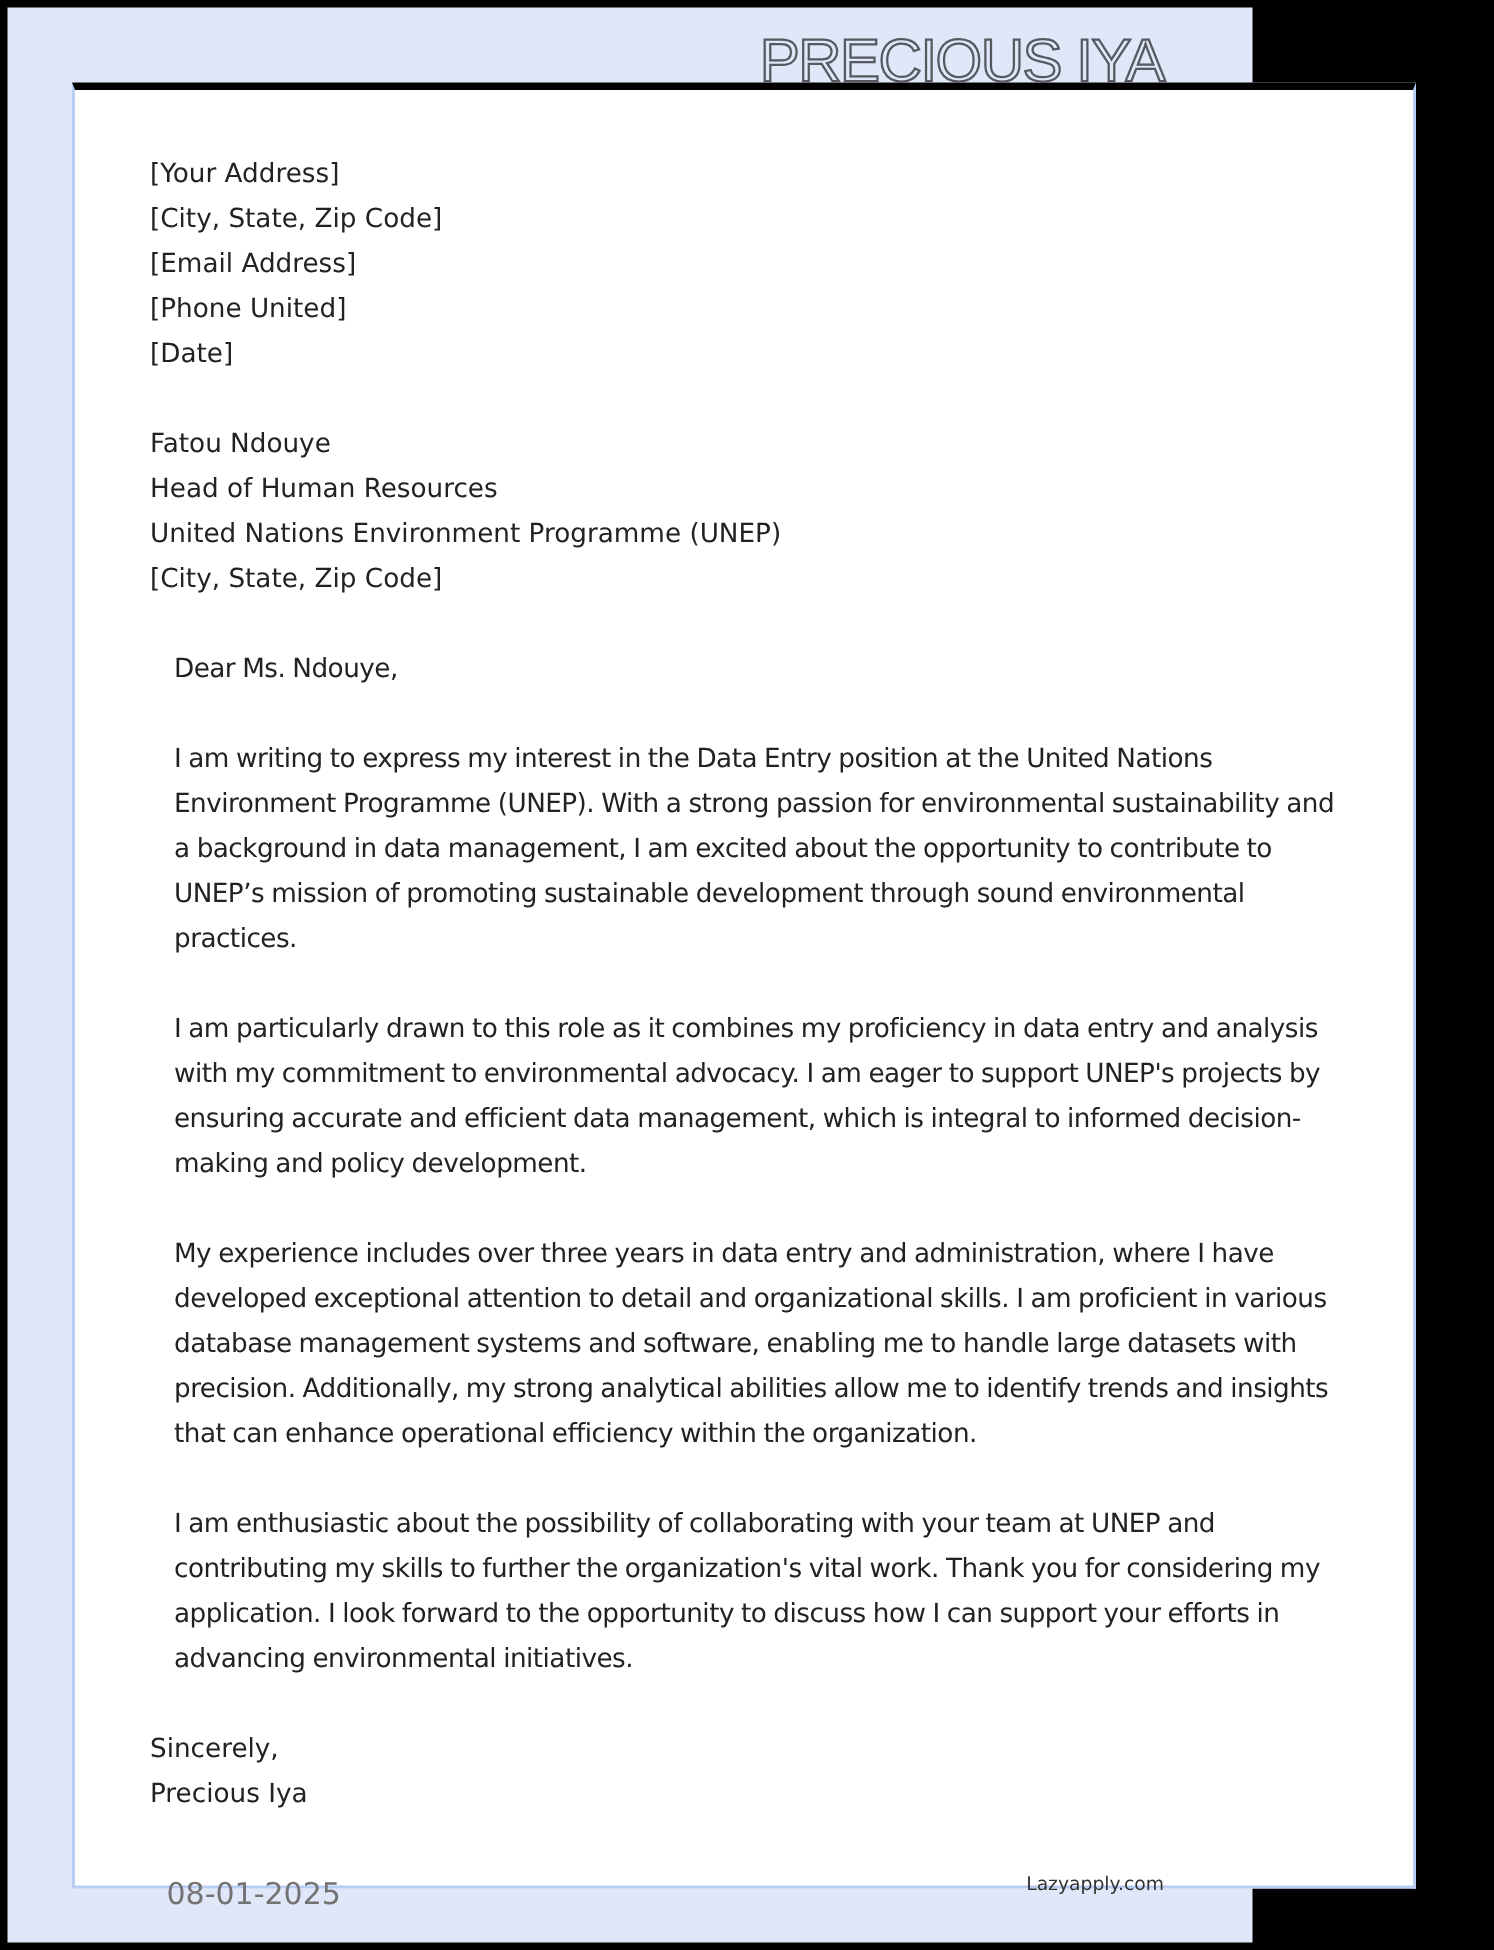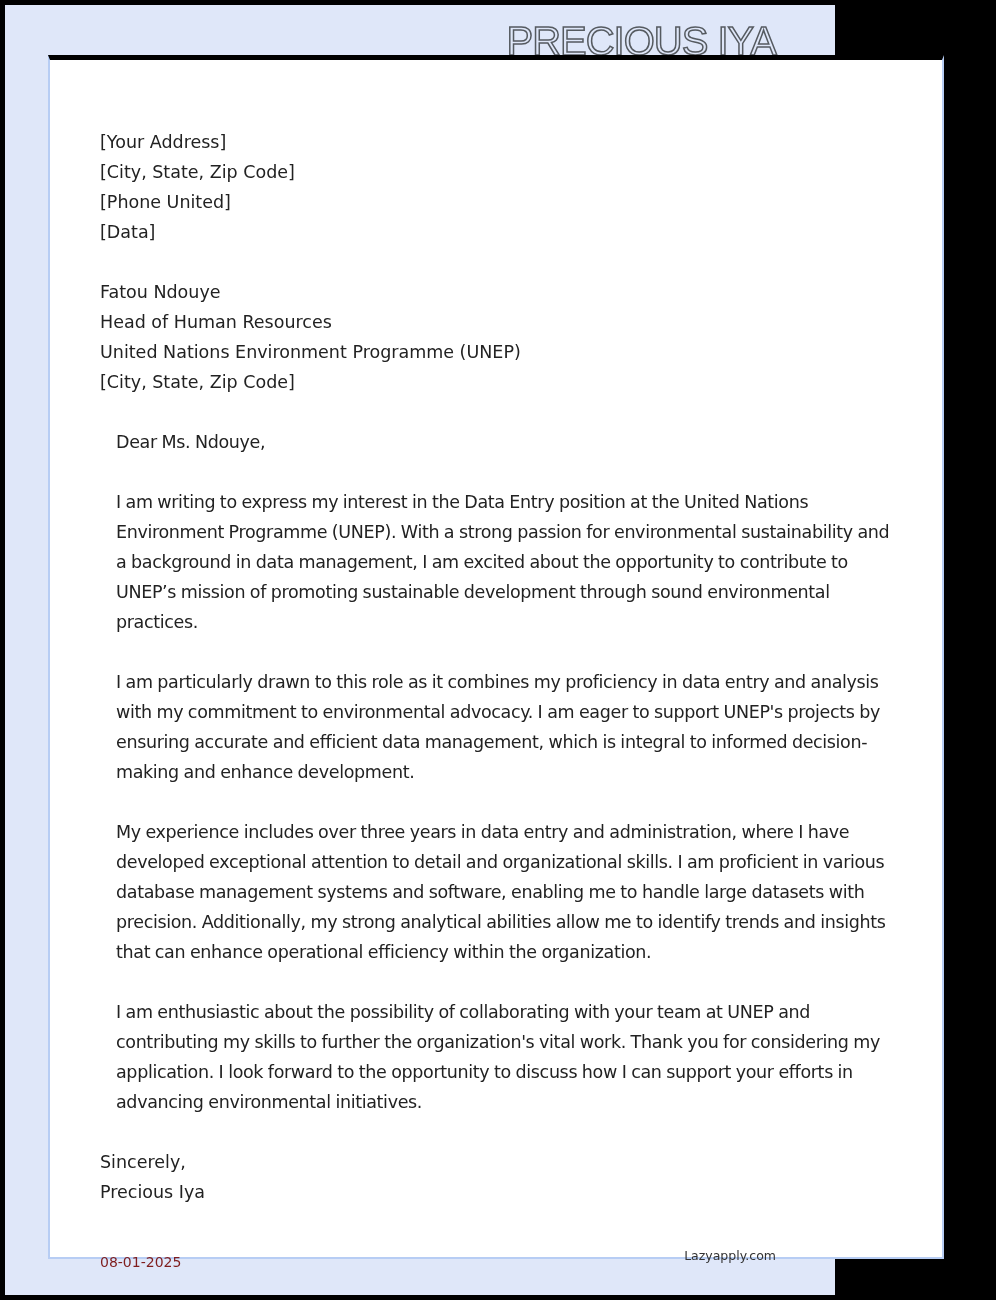--- a/index.html
+++ b/index.html
@@ -29,58 +29,59 @@
       border-right: 2px solid #b7cdf4;
       border-bottom: 2px solid #b7cdf4;
       box-sizing: border-box;
     }
     .content {
       position: absolute; left: 95px; top: 96px; width: 800px;
       font-family: "DejaVu Sans", sans-serif;
       font-size: 17.5px; line-height: 30px; color: #222;
     }
     .line { display: block; white-space: nowrap; }
-    .block { margin-bottom: 30px; margin-top: 26px; }
+    .block { margin-bottom: 30px; }
     .para { margin: 0 0 30px 16px; white-space: normal; letter-spacing: -0.35px; word-spacing: -0.5px; }
     .date {
-      position: absolute; left: 95px; top: 1242px;
-      font-size: 14px; line-height: 30px; color: #7f1d1d;
+      position: absolute; left: 106px; top: 1242px;
+      font-size: 20px; line-height: 30px; color: #737373;
     }
     .brand {
       position: absolute; right: 59px; top: 1243px;
       font-size: 12.5px; color: #333;
     }
   </style>
 </head>
 <body>
 
 <div class="frame">
   <h1 class="title">PRECIOUS IYA</h1>
 
   <div class="page"></div>
 
   <div class="content">
     <div class="block">
       <span class="line">[Your Address]</span>
       <span class="line">[City, State, Zip Code]</span>
+      <span class="line">[Email Address]</span>
       <span class="line">[Phone United]</span>
-      <span class="line">[Data]</span>
+      <span class="line">[Date]</span>
     </div>
 
     <div class="block">
       <span class="line">Fatou Ndouye</span>
       <span class="line">Head of Human Resources</span>
       <span class="line">United Nations Environment Programme (UNEP)</span>
       <span class="line">[City, State, Zip Code]</span>
     </div>
 
     <p class="para">Dear Ms. Ndouye,</p>
 
     <p class="para">I am writing to express my interest in the Data Entry position at the United Nations Environment Programme (UNEP). With a strong passion for environmental sustainability and a background in data management, I am excited about the opportunity to contribute to UNEP’s mission of promoting sustainable development through sound environmental practices.</p>
-    <p class="para">I am particularly drawn to this role as it combines my proficiency in data entry and analysis with my commitment to environmental advocacy. I am eager to support UNEP's projects by ensuring accurate and efficient data management, which is integral to informed decision-making and enhance development.</p>
+    <p class="para">I am particularly drawn to this role as it combines my proficiency in data entry and analysis with my commitment to environmental advocacy. I am eager to support UNEP's projects by ensuring accurate and efficient data management, which is integral to informed decision-making and policy development.</p>
     <p class="para">My experience includes over three years in data entry and administration, where I have developed exceptional attention to detail and organizational skills. I am proficient in various database management systems and software, enabling me to handle large datasets with precision. Additionally, my strong analytical abilities allow me to identify trends and insights that can enhance operational efficiency within the organization.</p>
     <p class="para">I am enthusiastic about the possibility of collaborating with your team at UNEP and contributing my skills to further the organization's vital work. Thank you for considering my application. I look forward to the opportunity to discuss how I can support your efforts in advancing environmental initiatives.</p>
 
     <div>
       <span class="line">Sincerely,</span>
       <span class="line">Precious Iya</span>
     </div>
   </div>
 
   <div class="date">08-01-2025</div>

